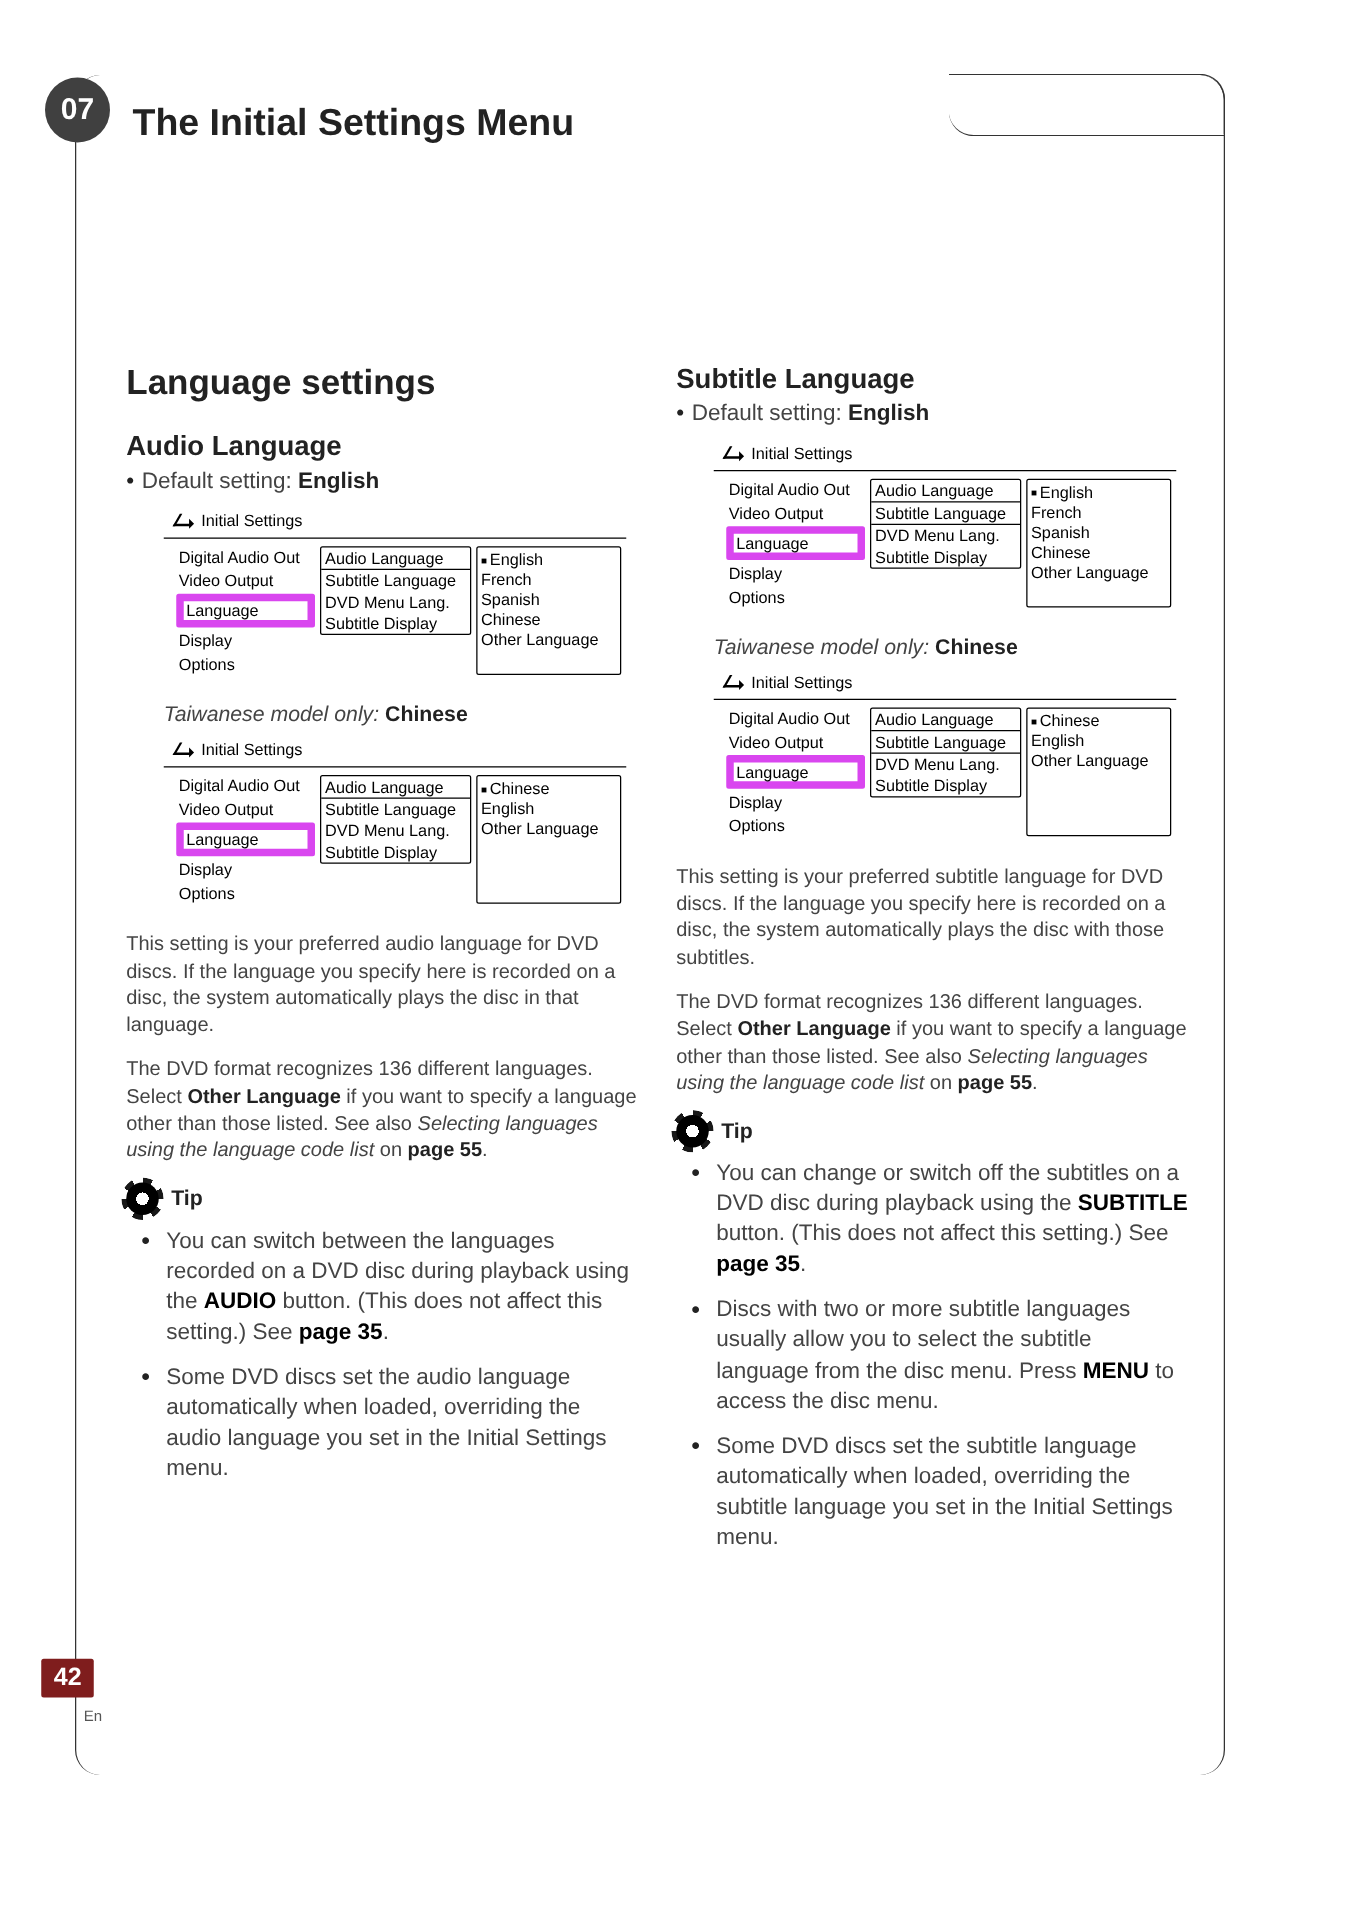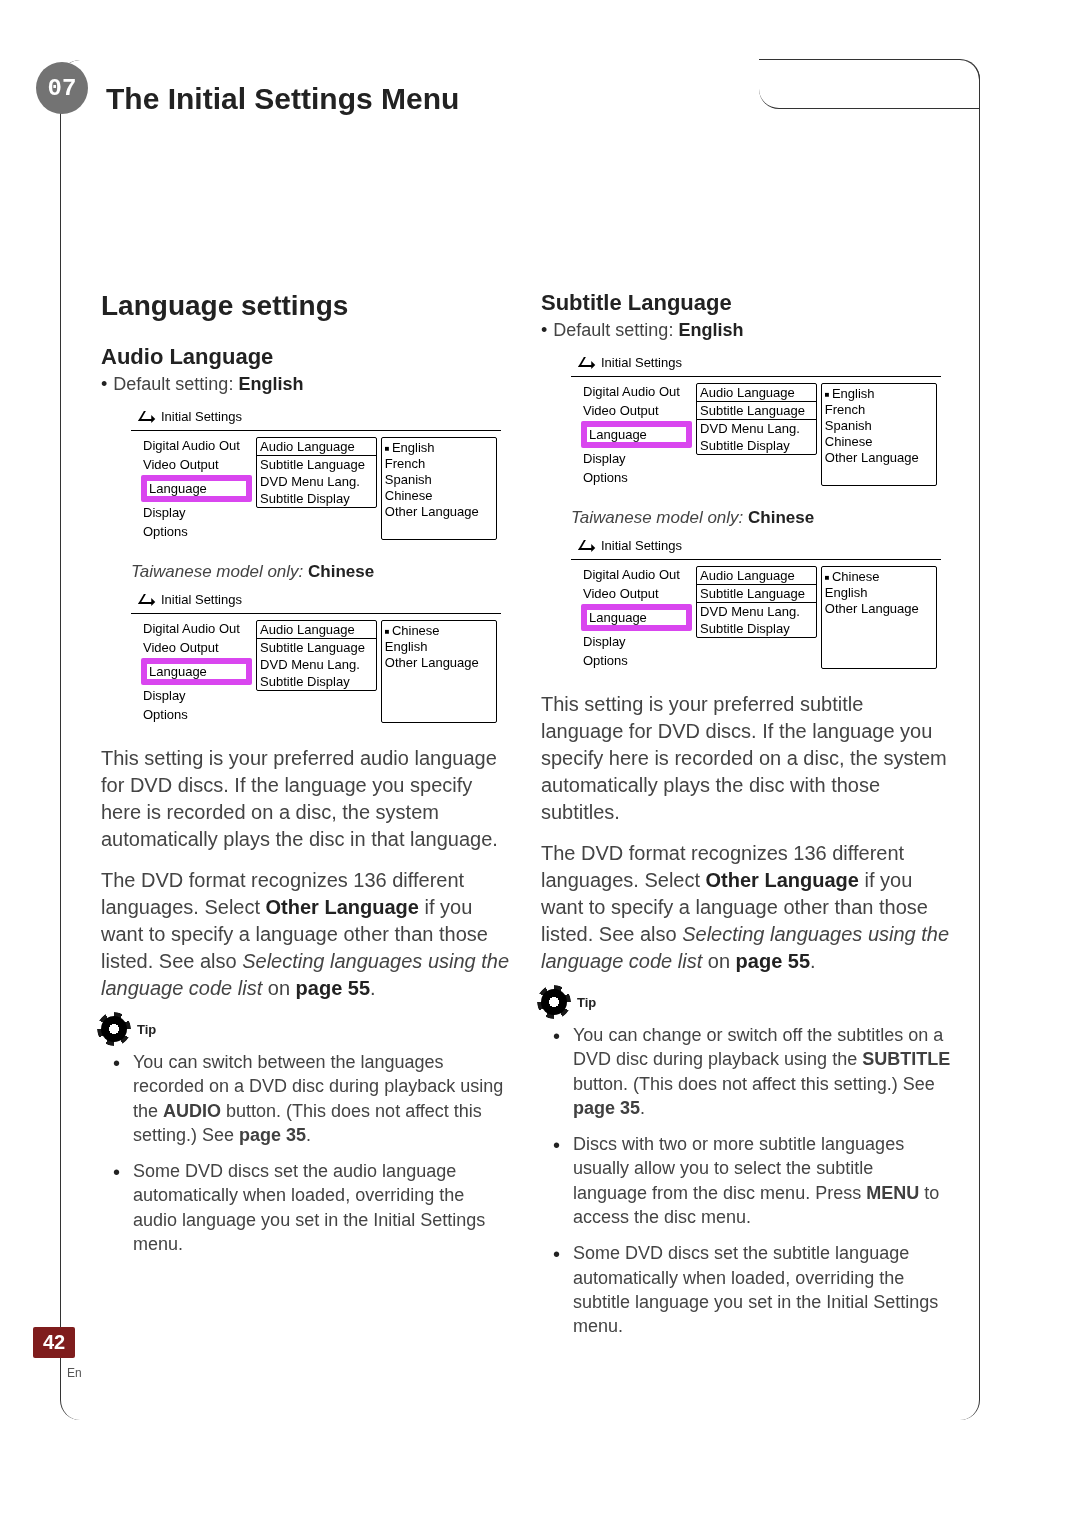--- a/index.html
+++ b/index.html
@@ -36,29 +36,28 @@
   }
   .chapter-head {
     position: absolute;
     top: 0; left: -25px;
     display: flex;
     align-items: center;
     gap: 18px;
   }
   .chapter-badge {
     width: 52px; height: 52px;
-    background: #737373;
+    background: #404040;
     color: #fff;
     border-radius: 50%;
     display: flex;
     align-items: center;
     justify-content: center;
     font-size: 24px;
     font-weight: 700;
-    font-family: Liberation Mono, monospace;
   }
   .chapter-title {
     font-size: 30px;
     font-weight: 900;
     margin-top: 22px;
   }
   .contentArea {
     position: absolute;
     top: 230px;
     left: 40px;
@@ -87,46 +86,46 @@
   .osd-left .sel { border:6px solid #d946ef; border-radius:2px; padding:0px 2px;}
   .osd-mid { width:125px;}
   .osd-mid .box { border:1px solid #000; border-radius:2px; display:flex; flex-direction:column;}
   .osd-mid .box div { padding:1px 3px; }
   .osd-mid .box .hi { border-top:1px solid #000; border-bottom:1px solid #000;}
   .osd-mid .box div:first-child.hi{border-top:none;}
   .osd-right { width:120px; border:1px solid #000; border-radius:2px; padding:2px 3px; display:flex; flex-direction:column; gap:1px;}
   .osd-right .mark::before{content:"■ "; font-size:8px; vertical-align:1px;}
   .note-line { font-style: italic; font-size:17px; color:#444; margin:8px 0 4px 30px;}
   .note-line b { font-style:normal; font-weight:700; color:#222;}
-  .body-text { font-size:20px; color:#444; line-height:1.35; margin-bottom:14px;}
+  .body-text { font-size:16px; color:#444; line-height:1.35; margin-bottom:14px;}
   .body-text b { color:#222; font-weight:700;}
   .body-text i { font-style:italic;}
   .tip-wrap { display:flex; align-items:center; gap:10px; margin:12px 0 8px 0;}
   .tip-icon {
     width:26px;height:26px;background:#000;border-radius:50%;
     position:relative;
   }
   .tip-icon::before{
     content:""; position:absolute;inset:0;
     background:
       radial-gradient(circle at 50% 50%, #fff 5px, transparent 5px);
   }
   .tip-icon::after{
     content:""; position:absolute;inset:-4px;
     background:
       conic-gradient(#000 0 30deg, transparent 30deg 60deg, #000 60deg 90deg, transparent 90deg 120deg, #000 120deg 150deg, transparent 150deg 180deg,#000 180deg 210deg,transparent 210deg 240deg,#000 240deg 270deg,transparent 270deg 300deg,#000 300deg 330deg,transparent 330deg 360deg);
     -webkit-mask: radial-gradient(circle, transparent 10px, #000 10px);
     border-radius:50%;
     opacity:0.9;
   }
-  .tip-label { font-weight:900; font-size:13px;}
+  .tip-label { font-weight:900; font-size:17px;}
   ul.tips { list-style:none; padding-left:28px; }
   ul.tips li { position:relative; font-size:18px; color:#444; line-height:1.35; margin-bottom:12px; padding-left:4px;}
   ul.tips li::before{ content:"•"; position:absolute; left:-16px; color:#222; font-size:20px;}
-  ul.tips li b { color:#404040; font-weight:700;}
+  ul.tips li b { color:#000000; font-weight:700;}
   .page-num-badge{
     position:absolute; left:-28px; bottom:62px;
     background:#7f1d1d;color:#fff;font-weight:700;font-size:20px;
     padding:4px 10px; border-radius:2px;
   }
   .lang-footer{position:absolute;left:6px;bottom:40px;font-size:12px;color:#555;}
   .icon-arrow{
     width:14px;height:10px;display:inline-block;
     border-left:2px solid #000;border-bottom:2px solid #000;
     transform:skewX(-30deg);

